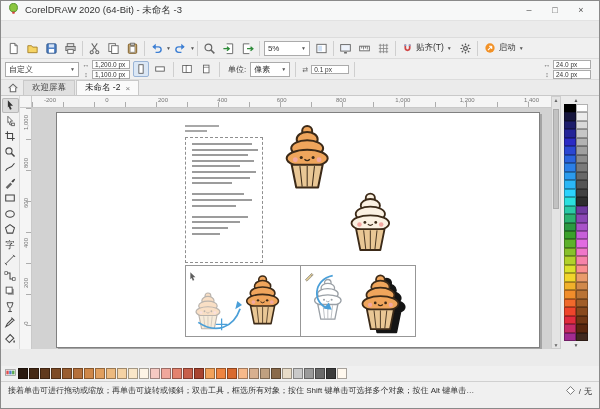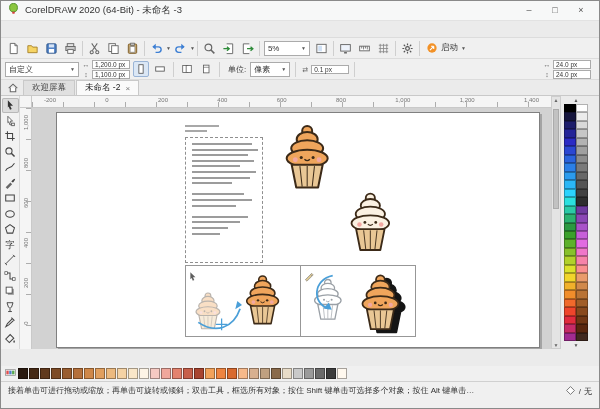--- a/index.html
+++ b/index.html
@@ -208,20 +208,28 @@
           <rect x="1.8" y="4.5" width="10.4" height="5" fill="#fff" stroke="#666" stroke-width="1"></rect>
           <path d="M4 4.5 V7 M6 4.5 V8 M8 4.5 V7 M10 4.5 V8" stroke="#666" stroke-width=".9"></path>
         </svg>
       </div>
       <div class="tb-btn">
         <svg width="13" height="13" viewBox="0 0 14 14">
           <path d="M3.5 2 V12 M7 2 V12 M10.5 2 V12 M2 3.5 H12 M2 7 H12 M2 10.5 H12" stroke="#888" stroke-width=".9"></path>
         </svg>
       </div>
       <div class="tb-sep"></div>
+      <div class="tb-label-btn">
+        <svg width="11" height="11" viewBox="0 0 14 14">
+          <path d="M4.2 2 V6.5 a2.8 2.8 0 0 0 5.6 0 V2" fill="none" stroke="#d04545" stroke-width="2.2"></path>
+          <path d="M4.2 2 V3.8 M9.8 2 V3.8" stroke="#7aa7d8" stroke-width="2.2"></path>
+        </svg>
+        <span>贴齐(T)</span>
+        <span class="tb-caret">▼</span>
+      </div>
       <div class="tb-btn">
         <svg width="13" height="13" viewBox="0 0 14 14">
           <circle cx="7" cy="7" r="2" fill="none" stroke="#555" stroke-width="1.3"></circle>
           <path d="M7 1.5 V3.5 M7 10.5 V12.5 M1.5 7 H3.5 M10.5 7 H12.5 M3 3 L4.4 4.4 M9.6 9.6 L11 11 M11 3 L9.6 4.4 M4.4 9.6 L3 11" stroke="#555" stroke-width="1.3"></path>
         </svg>
       </div>
       <div class="tb-sep"></div>
       <div class="tb-label-btn">
         <svg width="12" height="12" viewBox="0 0 14 14">
           <circle cx="7" cy="7" r="5.4" fill="#f29126"></circle>

